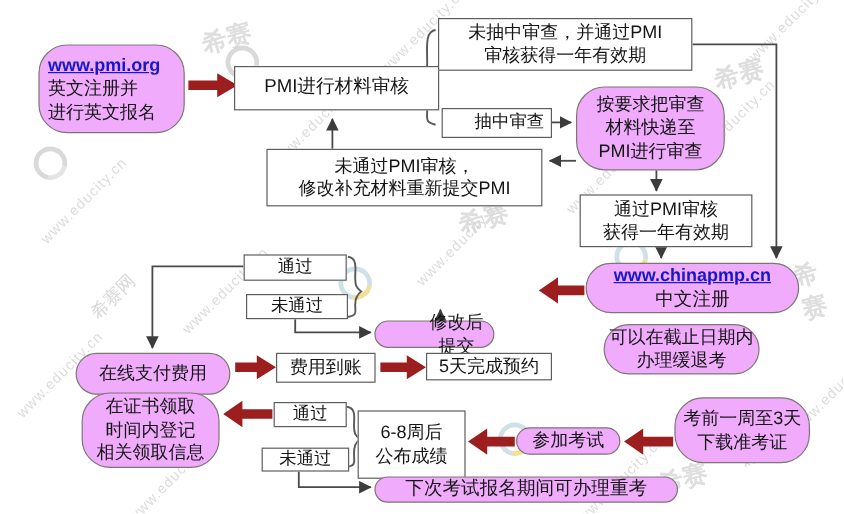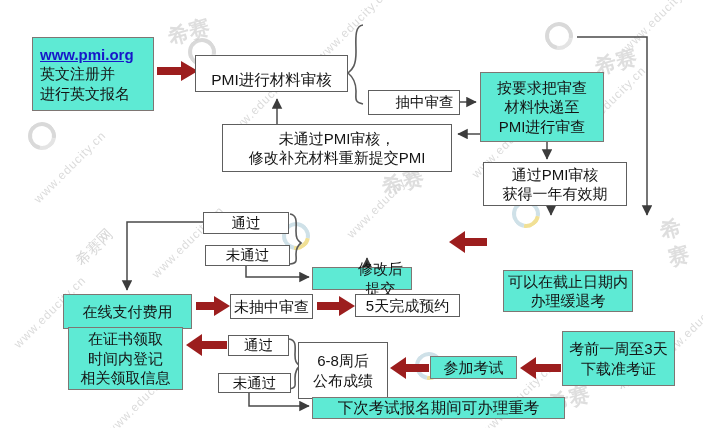--- a/index.html
+++ b/index.html
@@ -16,21 +16,21 @@
   .wm-swirl.gray{border-color:#d0d0d0;border-bottom-color:#dedede;opacity:.8;}
   
   #wires{position:absolute;left:0;top:0;z-index:1;}
   
   .node{
     position:absolute;z-index:2;box-sizing:border-box;
     display:flex;flex-direction:column;justify-content:center;align-items:center;
     text-align:center;border:1.6px solid #5e5e5e;background:#ffffff;
     font-size:14.5px;line-height:1.3;color:#141414;white-space:pre-line;padding:1px 3px;
   }
-  .pink{background:#5eead4;border-color:#7e7673;}
+  .pink{background:#f0abfc;border-color:#7e7673;border-radius:24px;}
   .align-left{align-items:flex-start;text-align:left;padding-left:7px;}
   .link{color:#1717c9;font-weight:bold;text-decoration:underline;font-size:15px;cursor:pointer;}
   .fs15{font-size:15px;}
   .fs16{font-size:15.5px;}
 </style>
 </head>
 <body>
 
 <div id="stage">
 
@@ -96,24 +96,28 @@
       <polygon points="561,364 536,364 536,357 520,368 536,379 536,372 561,372"></polygon>
     </g>
   </svg>
 
   <div class="node pink align-left" style="left:32px;top:37px;width:122px;height:74px;">
     <a class="link">www.pmi.org</a>
     <span class="fs15">英文注册并
 进行英文报名</span>
   </div>
 
-  <div class="node fs16" style="left:195px;top:55px;width:153px;height:37px;justify-content:flex-end;">
+  <div class="node fs16" style="left:195px;top:55px;width:171px;height:37px;">
     <span>PMI进行材料审核</span>
   </div>
 
+  <div class="node fs15" style="left:365px;top:15px;width:212px;height:44px;">
+    <span>未抽中审查，并通过PMI
+审核获得一年有效期</span>
+  </div>
 
   <div class="node" style="left:368px;top:90px;width:92px;height:25px;padding-left:24px;">
     <span>抽中审查</span>
   </div>
 
   <div class="node pink fs15" style="left:480px;top:72px;width:124px;height:70px;">
     <span>按要求把审查
 材料快递至
 PMI进行审查</span>
   </div>
@@ -121,40 +125,44 @@
   <div class="node fs15" style="left:222px;top:124px;width:230px;height:48px;">
     <span>未通过PMI审核，
 修改补充材料重新提交PMI</span>
   </div>
 
   <div class="node fs15" style="left:483px;top:162px;width:144px;height:44px;">
     <span>通过PMI审核
 获得一年有效期</span>
   </div>
 
+  <div class="node pink" style="left:488px;top:219px;width:178px;height:42px;">
+    <a class="link">www.chinapmp.cn</a>
+    <span class="fs16">中文注册</span>
+  </div>
 
   <div class="node" style="left:203px;top:212px;width:86px;height:22px;">
     <span>通过</span>
   </div>
 
   <div class="node" style="left:205px;top:245px;width:85px;height:21px;">
     <span>未通过</span>
   </div>
 
 
   <div class="node pink fs15" style="left:312px;top:267px;width:100px;height:23px;padding-left:40px;">
     <span>修改后提交</span>
   </div>
 
   <div class="node pink fs15" style="left:63px;top:294px;width:129px;height:35px;">
     <span>在线支付费用</span>
   </div>
 
   <div class="node fs15" style="left:230px;top:294px;width:83px;height:25px;">
-    <span>未抽中审查</span>
+    <span>费用到账</span>
   </div>
 
   <div class="node fs15" style="left:355px;top:294px;width:105px;height:23px;">
     <span>5天完成预约</span>
   </div>
 
   <div class="node pink fs15" style="left:68px;top:327px;width:115px;height:63px;">
     <span>在证书领取
 时间内登记
 相关领取信息</span>

